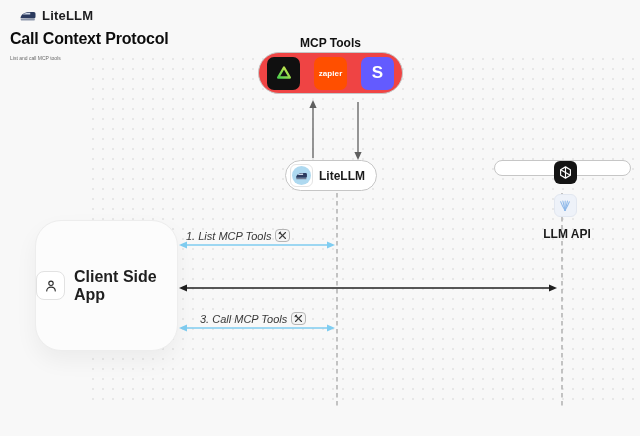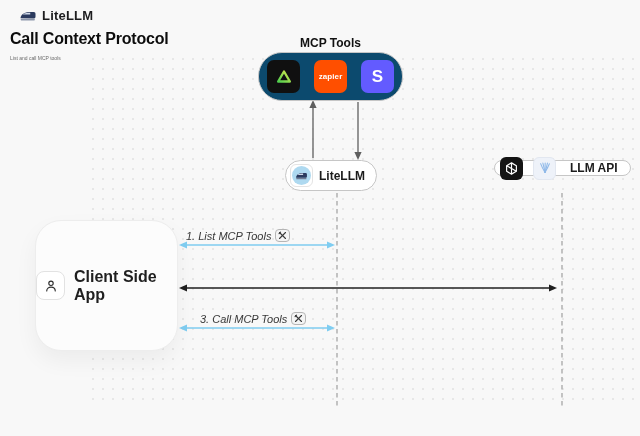--- a/index.html
+++ b/index.html
@@ -15,35 +15,35 @@
   
   .brand{position:absolute;left:19px;top:8px;display:flex;align-items:center;gap:5px;}
   .brand .logo{width:18px;height:14px;display:block;}
   .brand-label{font-size:13px;font-weight:700;color:#1d1d1f;letter-spacing:.2px;}
   .title{position:absolute;left:10px;top:30px;margin:0;font-size:16px;font-weight:800;color:#0c0c0c;letter-spacing:-.2px;}
   .subtitle{position:absolute;left:10px;top:55px;margin:0;font-size:5px;color:#6b6b6b;}
 
   
   .mcp-label{position:absolute;left:258px;top:36px;width:145px;text-align:center;
     font-size:12px;font-weight:600;color:#111;}
-  .mcp-box{position:absolute;left:258px;top:52px;width:145px;height:49px;box-sizing:border-box;
-    background:#0c4a6e;border:1px solid #c6c6c6;border-radius:24px;
+  .mcp-box{position:absolute;left:258px;top:52px;width:145px;height:42px;box-sizing:border-box;
+    background:#ef4444;border:1px solid #c6c6c6;border-radius:24px;
     display:flex;align-items:center;justify-content:center;gap:14px;}
   .tool{width:33px;height:33px;border-radius:7px;display:flex;align-items:center;justify-content:center;}
   .tool-composio{background:#101010;}
   .tool-zapier{background:#ff4f00;}
   .tool-zapier span{color:#fff;font-size:8px;font-weight:700;letter-spacing:.1px;}
   .tool-stripe{background:#635bff;}
   .tool-stripe span{color:#fff;font-size:17px;font-weight:700;}
 
   
   .node{position:absolute;box-sizing:border-box;background:#fff;border:1px solid #c6c6c6;
     border-radius:16px;display:flex;align-items:center;}
   .node-litellm{left:285px;top:160px;width:92px;height:31px;padding-left:4px;gap:6px;}
-  .node-llmapi{left:494px;top:160px;width:137px;height:16px;padding-left:5px;gap:10px;}
+  .node-llmapi{left:494px;top:160px;width:137px;height:16px;padding-left:5px;gap:10px;flex-direction:column;}
   .node-label{font-size:12px;font-weight:700;color:#1c1c1c;}
   .node-llmapi .node-label{font-weight:600;margin-left:4px;}
   .mini-badge{width:23px;height:23px;border-radius:6px;box-sizing:border-box;
     display:flex;align-items:center;justify-content:center;flex:0 0 auto;}
   .badge-litellm{background:#fff;border:1px solid #e4e4e4;}
   .badge-litellm .circle{width:19px;height:19px;border-radius:50%;background:#aed9f0;
     display:flex;align-items:center;justify-content:center;}
   .badge-openai{background:#141414;}
   .badge-bluefan{background:#eef2f9;border:1px solid #e2e7f0;}
 

